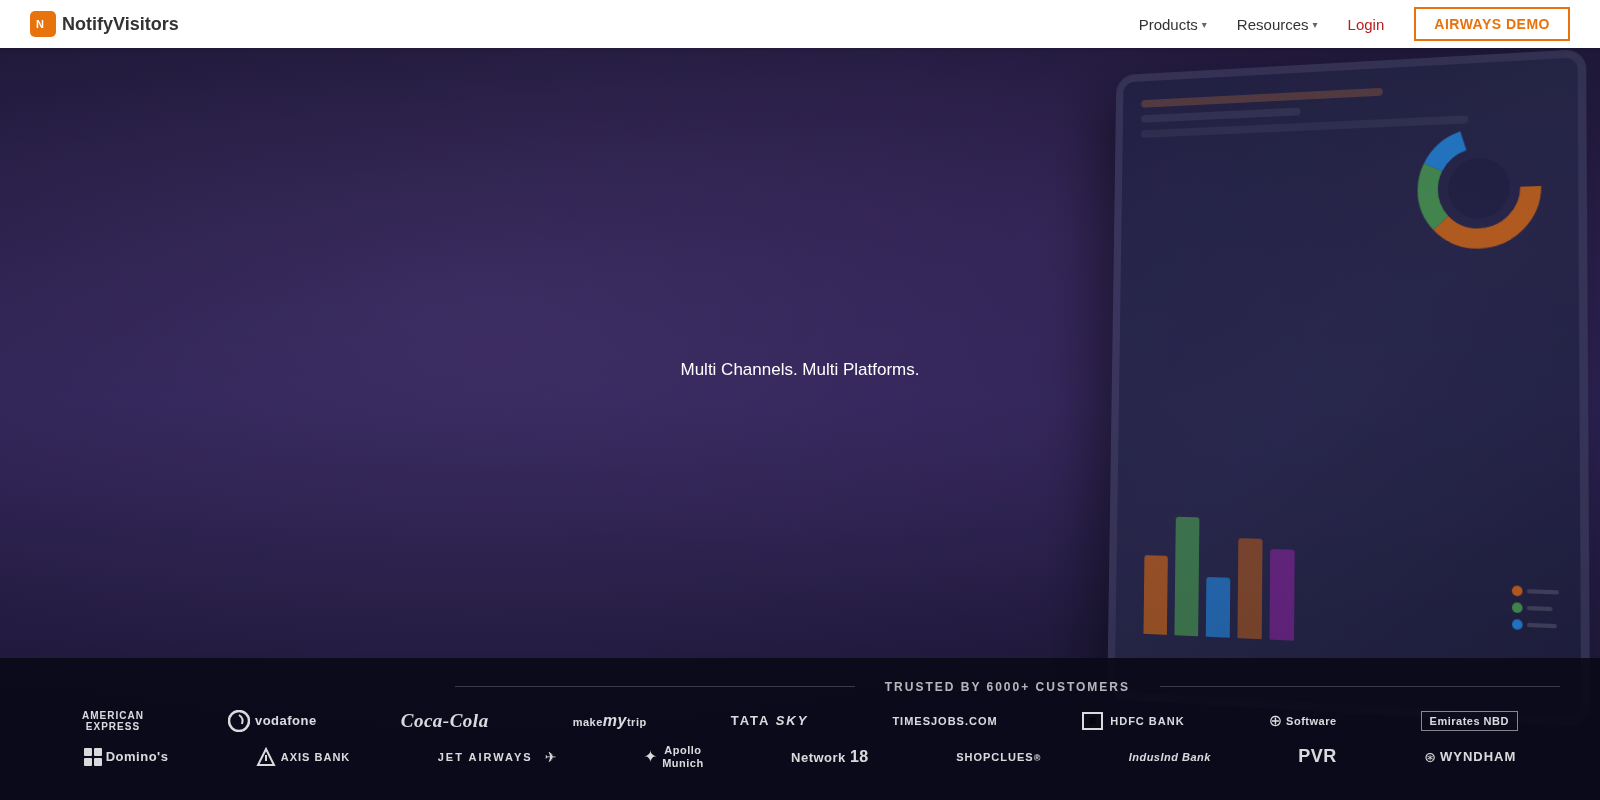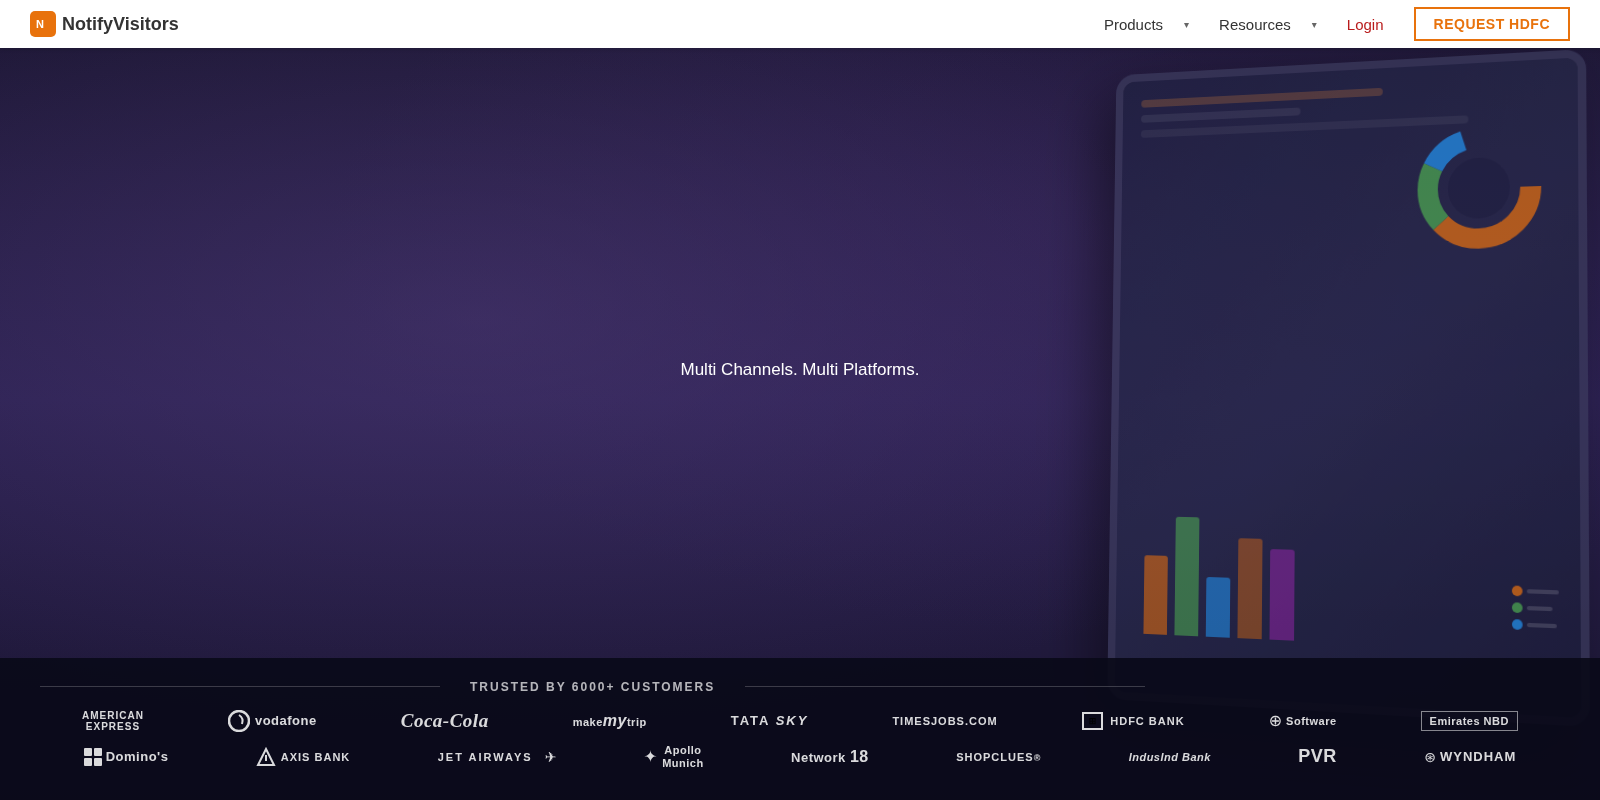--- a/index.html
+++ b/index.html
@@ -42,21 +42,21 @@
       display: flex;
       align-items: center;
       gap: 30px;
     }
     .nav-item {
       font-size: 15px;
       color: #333;
       cursor: pointer;
       display: flex;
       align-items: center;
-      gap: 21px;
+      gap: 4px;
     }
     .nav-dropdown-arrow {
       font-size: 10px;
       color: #666;
     }
     .nav-login {
       font-size: 15px;
       color: #b91c1c;
       cursor: pointer;
     }
@@ -170,21 +170,21 @@
     .trusted-section {
       position: absolute;
       bottom: 0; left: 0; right: 0;
       background: rgba(10, 10, 25, 0.92);
       padding: 22px 40px 18px;
       z-index: 20;
     }
     .trusted-header {
       display: flex;
       align-items: center;
-      justify-content: flex-start;
+      justify-content: flex-end;
       gap: 30px;
       margin-bottom: 16px;
     }
     .trusted-line {
       flex: 1;
       height: 1px;
       background: rgba(255,255,255,0.2);
       max-width: 400px;
     }
     .trusted-text {
@@ -247,21 +247,21 @@
       <span>Products</span>
       <span class="nav-dropdown-arrow">▾</span>
     </div>
     <div class="nav-item">
       <span>Resources</span>
       <span class="nav-dropdown-arrow">▾</span>
     </div>
     <div class="nav-login nav-item">
       <span>Login</span>
     </div>
-    <button class="btn-request-demo">REQUEST HDFC</button>
+    <button class="btn-request-demo">AIRWAYS DEMO</button>
   </div>
 </nav>
 
 <div class="hero">
   <div class="hero-bg"></div>
 
   <div class="hero-device" style="position:absolute; right:0; top:48px; width:620px; height:700px; z-index:2;">
     <div class="device-frame" style="right:20px; top:10px;">
       <div class="device-screen">
         <div class="screen-line" style="width:60%; background:rgba(255,150,50,0.3);"></div>

